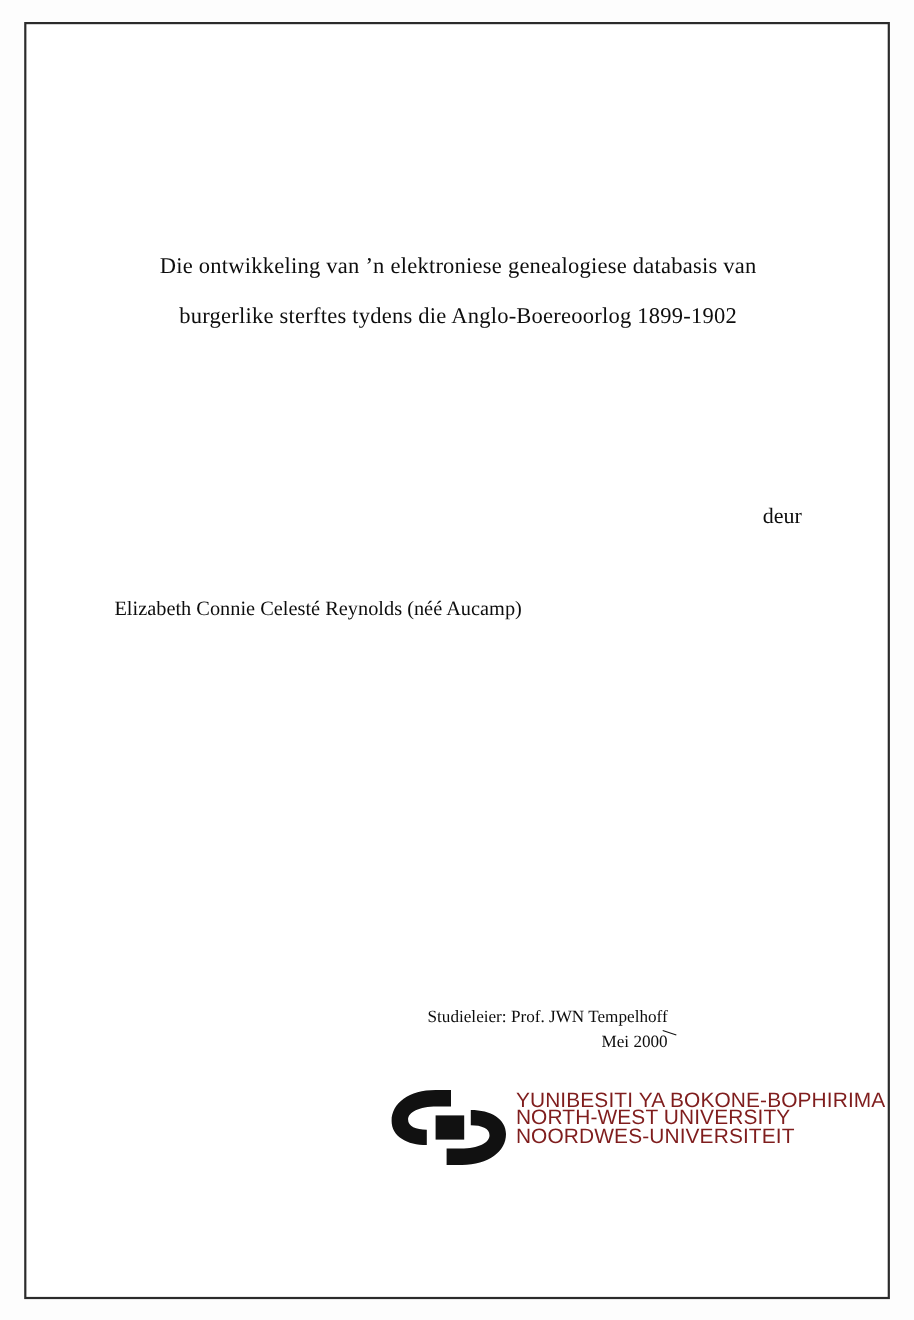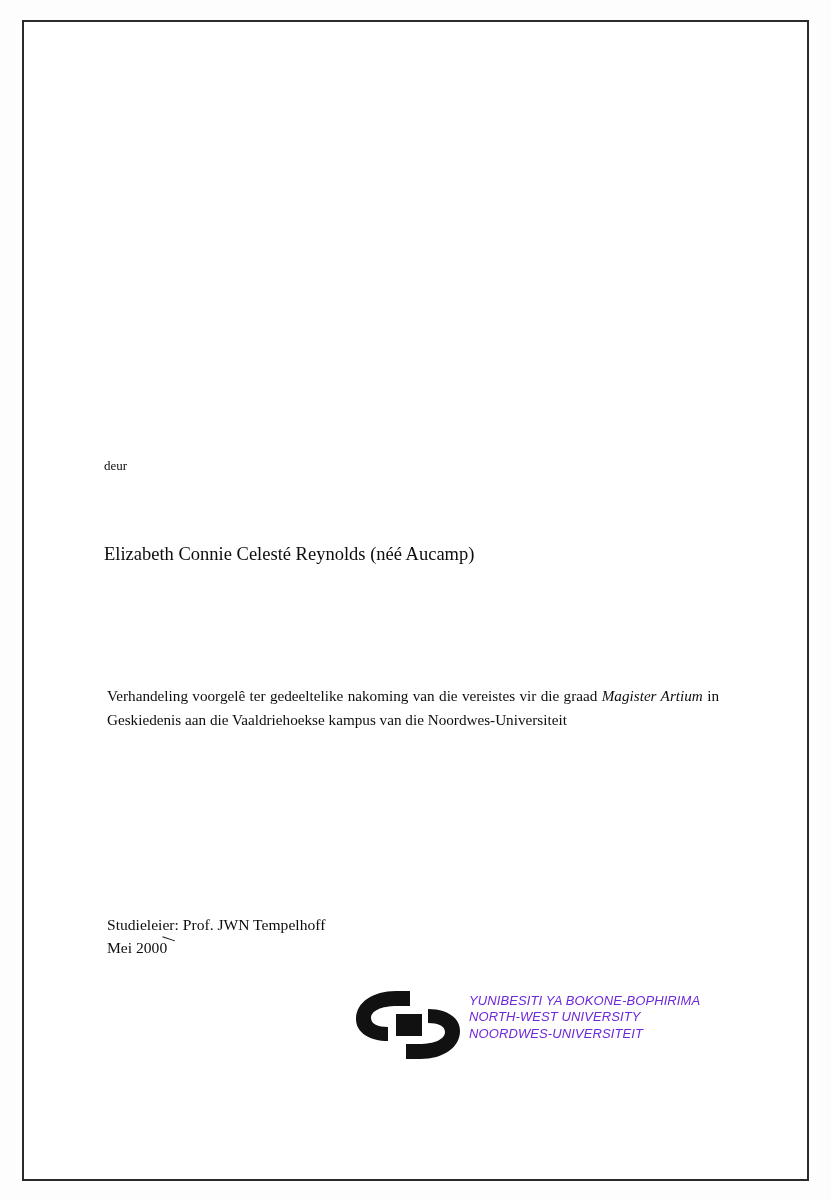--- a/index.html
+++ b/index.html
@@ -62,22 +62,22 @@
     line-height: 46px;
     letter-spacing: 0.2px;
   }
   .title .line2 { display: block; }
 
   .deur {
     position: absolute;
     top: 434px;
     left: 0;
     width: 625px;
-    text-align: left;
-    font-size: 13px;
+    text-align: right;
+    font-size: 20px;
   }
 
   .author {
     position: absolute;
     top: 520px;
     left: 0;
     width: 625px;
     text-align: left;
     font-size: 18.5px;
   }
@@ -93,20 +93,21 @@
   }
   .submission em { font-style: italic; }
 
   .supervisor {
     position: absolute;
     top: 889px;
     left: 3px;
     width: 500px;
     font-size: 15.6px;
     line-height: 23px;
+    text-align: right;
   }
   .supervisor .date-line {
     position: relative;
     display: inline-block;
   }
   .supervisor .date-line .pen-stroke {
     position: absolute;
     right: -6px;
     top: 2px;
     width: 13px;
@@ -128,44 +129,44 @@
     left: 58px;
     top: 3px;
     width: 112px;
     height: 72px;
   }
   .logo-text {
     position: absolute;
     left: 175px;
     top: 7px;
     font-family: "Liberation Sans", sans-serif;
-    font-size: 13px;
+    font-size: 19px;
     line-height: 16.4px;
     letter-spacing: 0.1px;
-    color: #6d28d9;
+    color: #7f1d1d;
     white-space: nowrap;
-    font-style: italic;
   }
 </style>
 </head>
 <body>
 
 <div class="page">
   <div class="scan-frame"></div>
   <div class="sheet">
     <div class="content">
 
+      <div class="title">
+        <span>Die ontwikkeling van ’n elektroniese genealogiese databasis van</span>
+        <span class="line2">burgerlike sterftes tydens die Anglo-Boereoorlog 1899-1902</span>
+      </div>
 
       <div class="deur">deur</div>
 
       <div class="author">Elizabeth Connie Celesté Reynolds (néé Aucamp)</div>
 
-      <div class="submission">
-        <span>Verhandeling voorgelê ter gedeeltelike nakoming van die vereistes vir die graad </span><em>Magister Artium</em><span> in Geskiedenis aan die Vaaldriehoekse kampus van die Noordwes-Universiteit</span>
-      </div>
 
       <div class="supervisor">
         <div>Studieleier: Prof. JWN Tempelhoff</div>
         <div class="date-line">
           <span>Mei 2000</span>
           <span class="pen-stroke"></span>
         </div>
       </div>
 
       <div class="logo">

